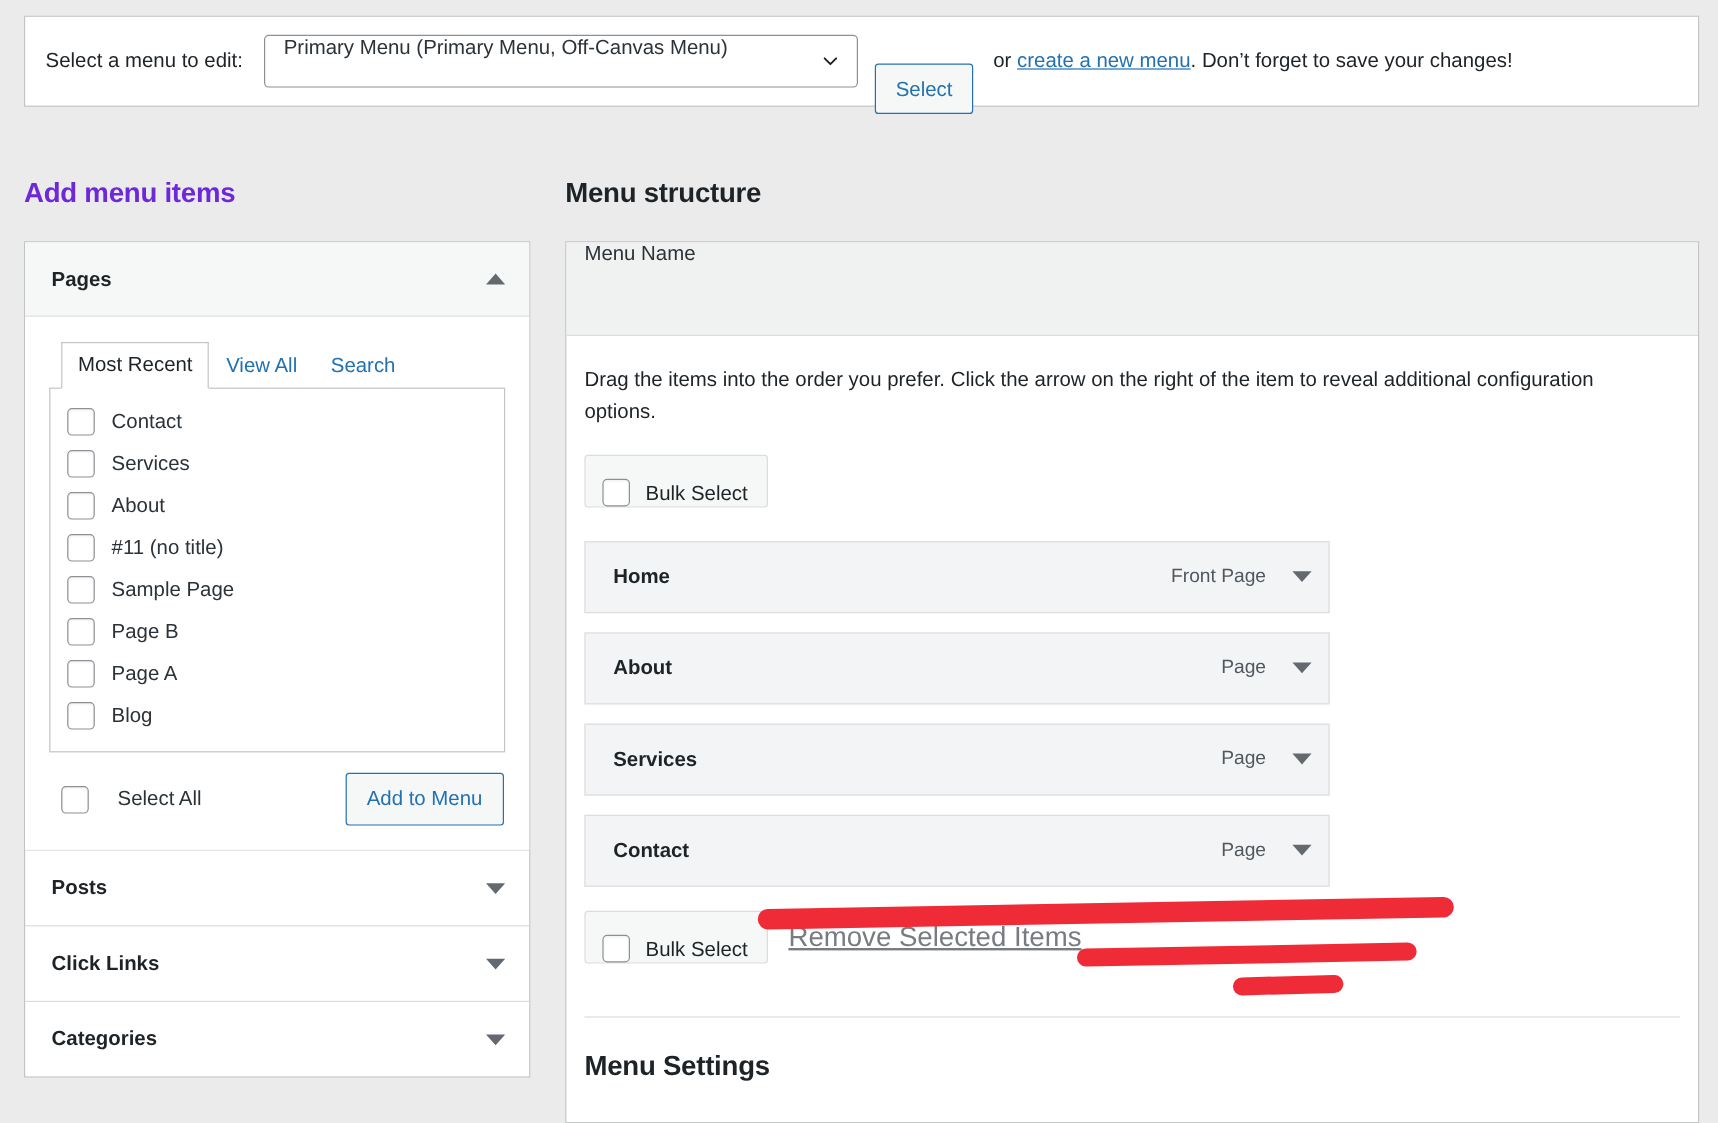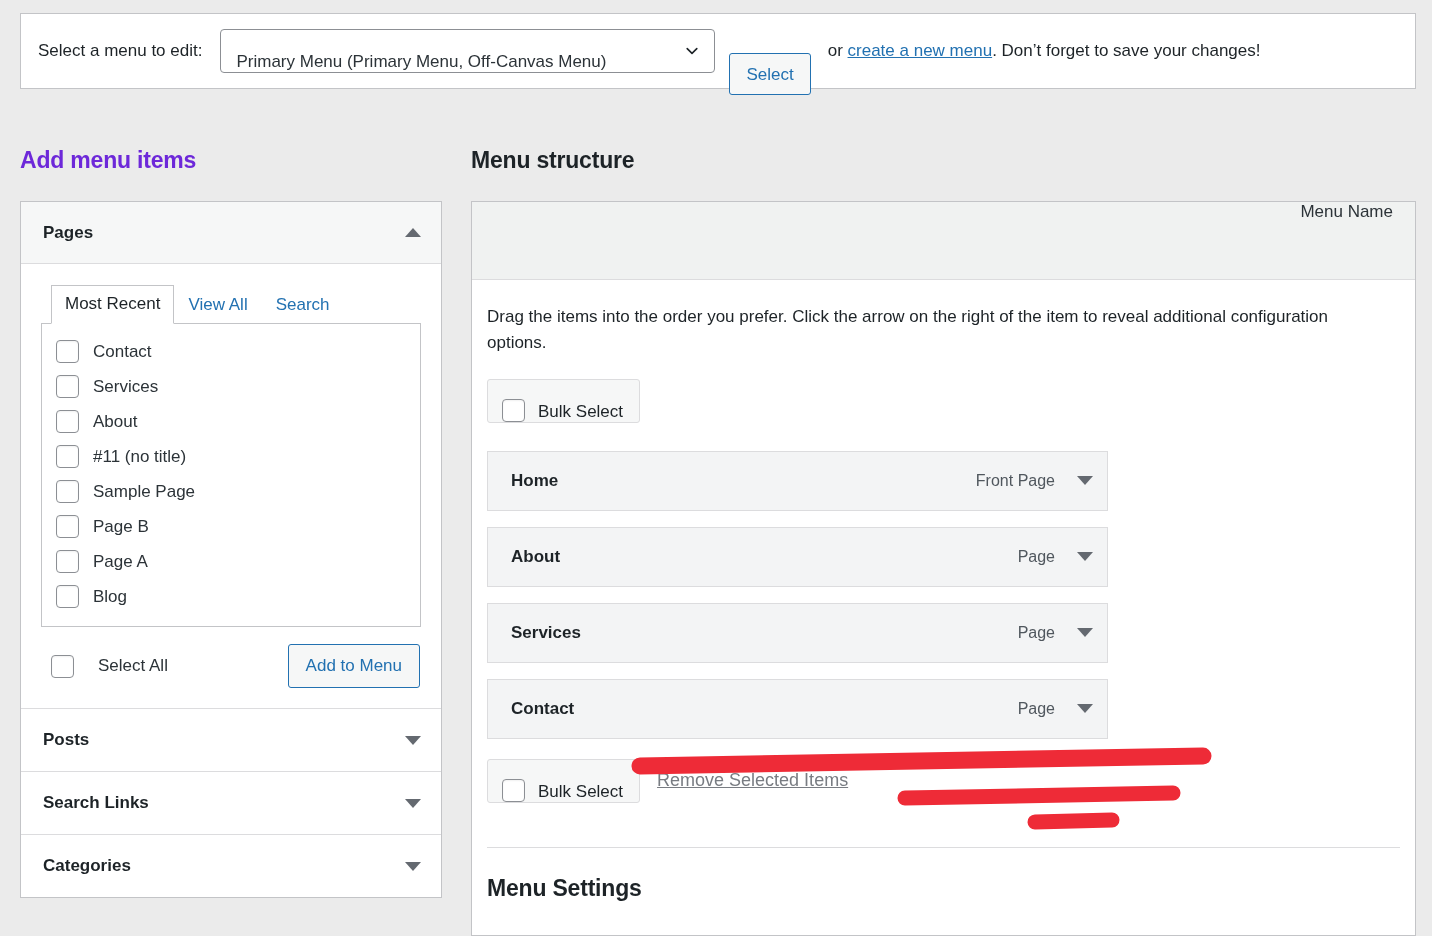--- a/index.html
+++ b/index.html
@@ -34,21 +34,21 @@
   }
   .select-label {
     font-size: 17px;
     color: #1d2327;
     margin-right: 18px;
     white-space: nowrap;
   }
   .menu-dropdown {
     position: relative;
     display: inline-flex;
-    align-items: flex-end;
+    align-items: flex-start;
     height: 44px;
     min-width: 495px;
     background: #ffffff;
     border: 1px solid #8c8f94;
     border-radius: 4px;
     padding: 0 42px 0 15px;
     font-size: 17px;
     color: #2c3338;
     cursor: pointer;
     white-space: nowrap;
@@ -227,21 +227,21 @@
     background: #ffffff;
     border: 1px solid #c3c4c7;
     height: 735px;
     overflow: hidden;
   }
   .menu-name-bar {
     background: #f0f2f1;
     border-bottom: 1px solid #dcdcde;
     height: 78px;
     display: flex;
-    align-items: flex-end;
+    align-items: flex-start;
     padding-left: 15px;
     flex-direction: column;
   }
   .menu-name-label {
     font-size: 17px;
     color: #2c3338;
     margin-right: 22px;
   }
   .menu-name-input {
     width: 405px;
@@ -303,21 +303,21 @@
     color: #50575e;
   }
 
   .bottom-bulk {
     display: flex;
     align-items: center;
     margin-top: 20px;
   }
   .remove-link {
     margin-left: 17px;
-    font-size: 18px;
+    font-size: 23px;
     color: #787c82;
     text-decoration: underline;
     cursor: pointer;
   }
 
   .settings-divider {
     margin: 44px 0 0 0;
     border-top: 1px solid #dcdcde;
   }
   .h-menu-settings {
@@ -420,21 +420,21 @@
 
   <div class="acc-section">
     <div class="acc-header">
       <span class="acc-title">Posts</span>
       <span class="tri tri-down"></span>
     </div>
   </div>
 
   <div class="acc-section">
     <div class="acc-header">
-      <span class="acc-title">Search Links</span>
+      <span class="acc-title">Click Links</span>
       <span class="tri tri-down"></span>
     </div>
   </div>
 
   <div class="acc-section">
     <div class="acc-header">
       <span class="acc-title">Categories</span>
       <span class="tri tri-down"></span>
     </div>
   </div>

